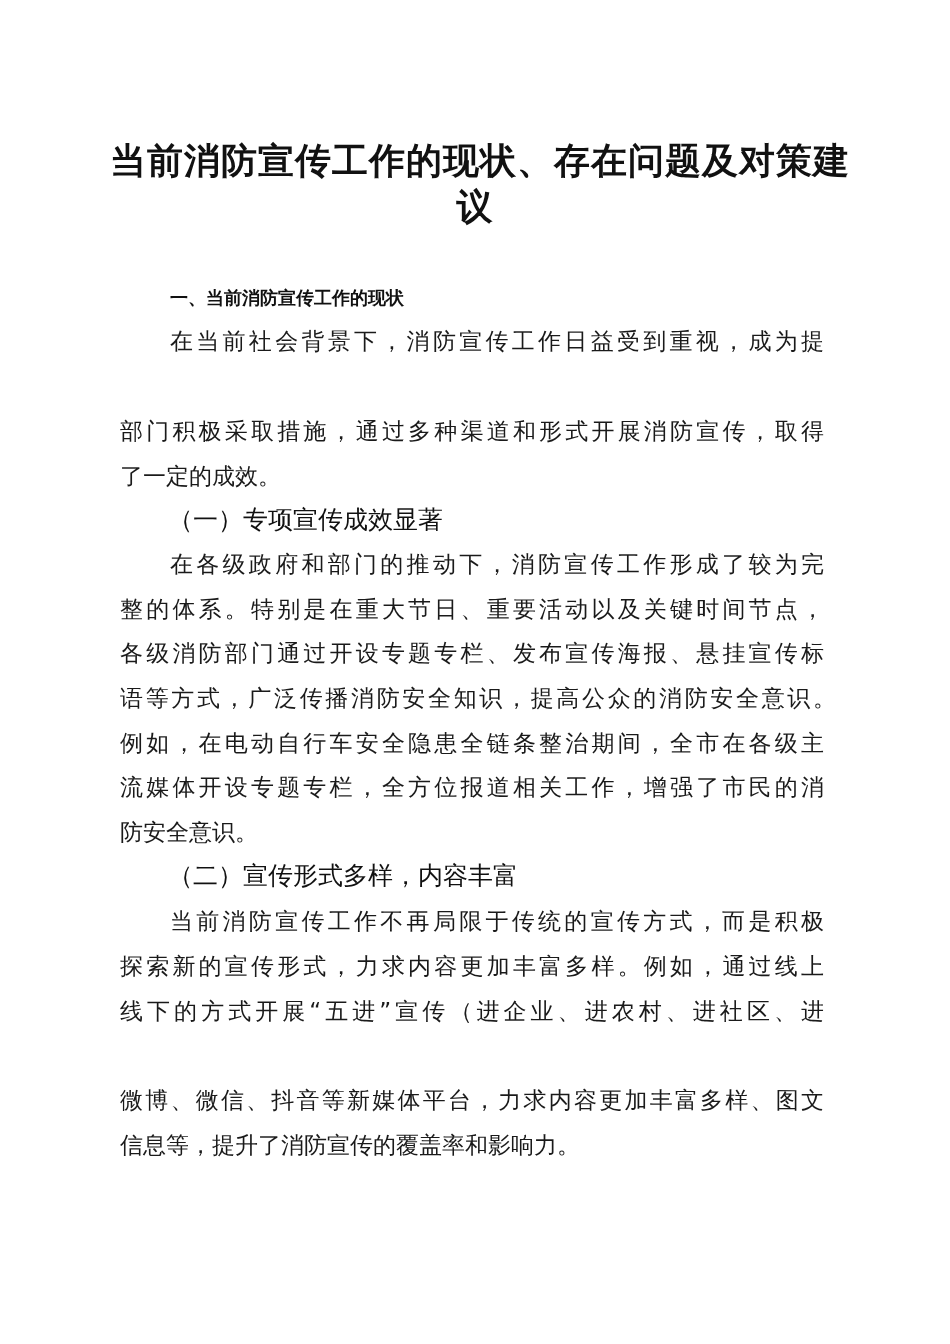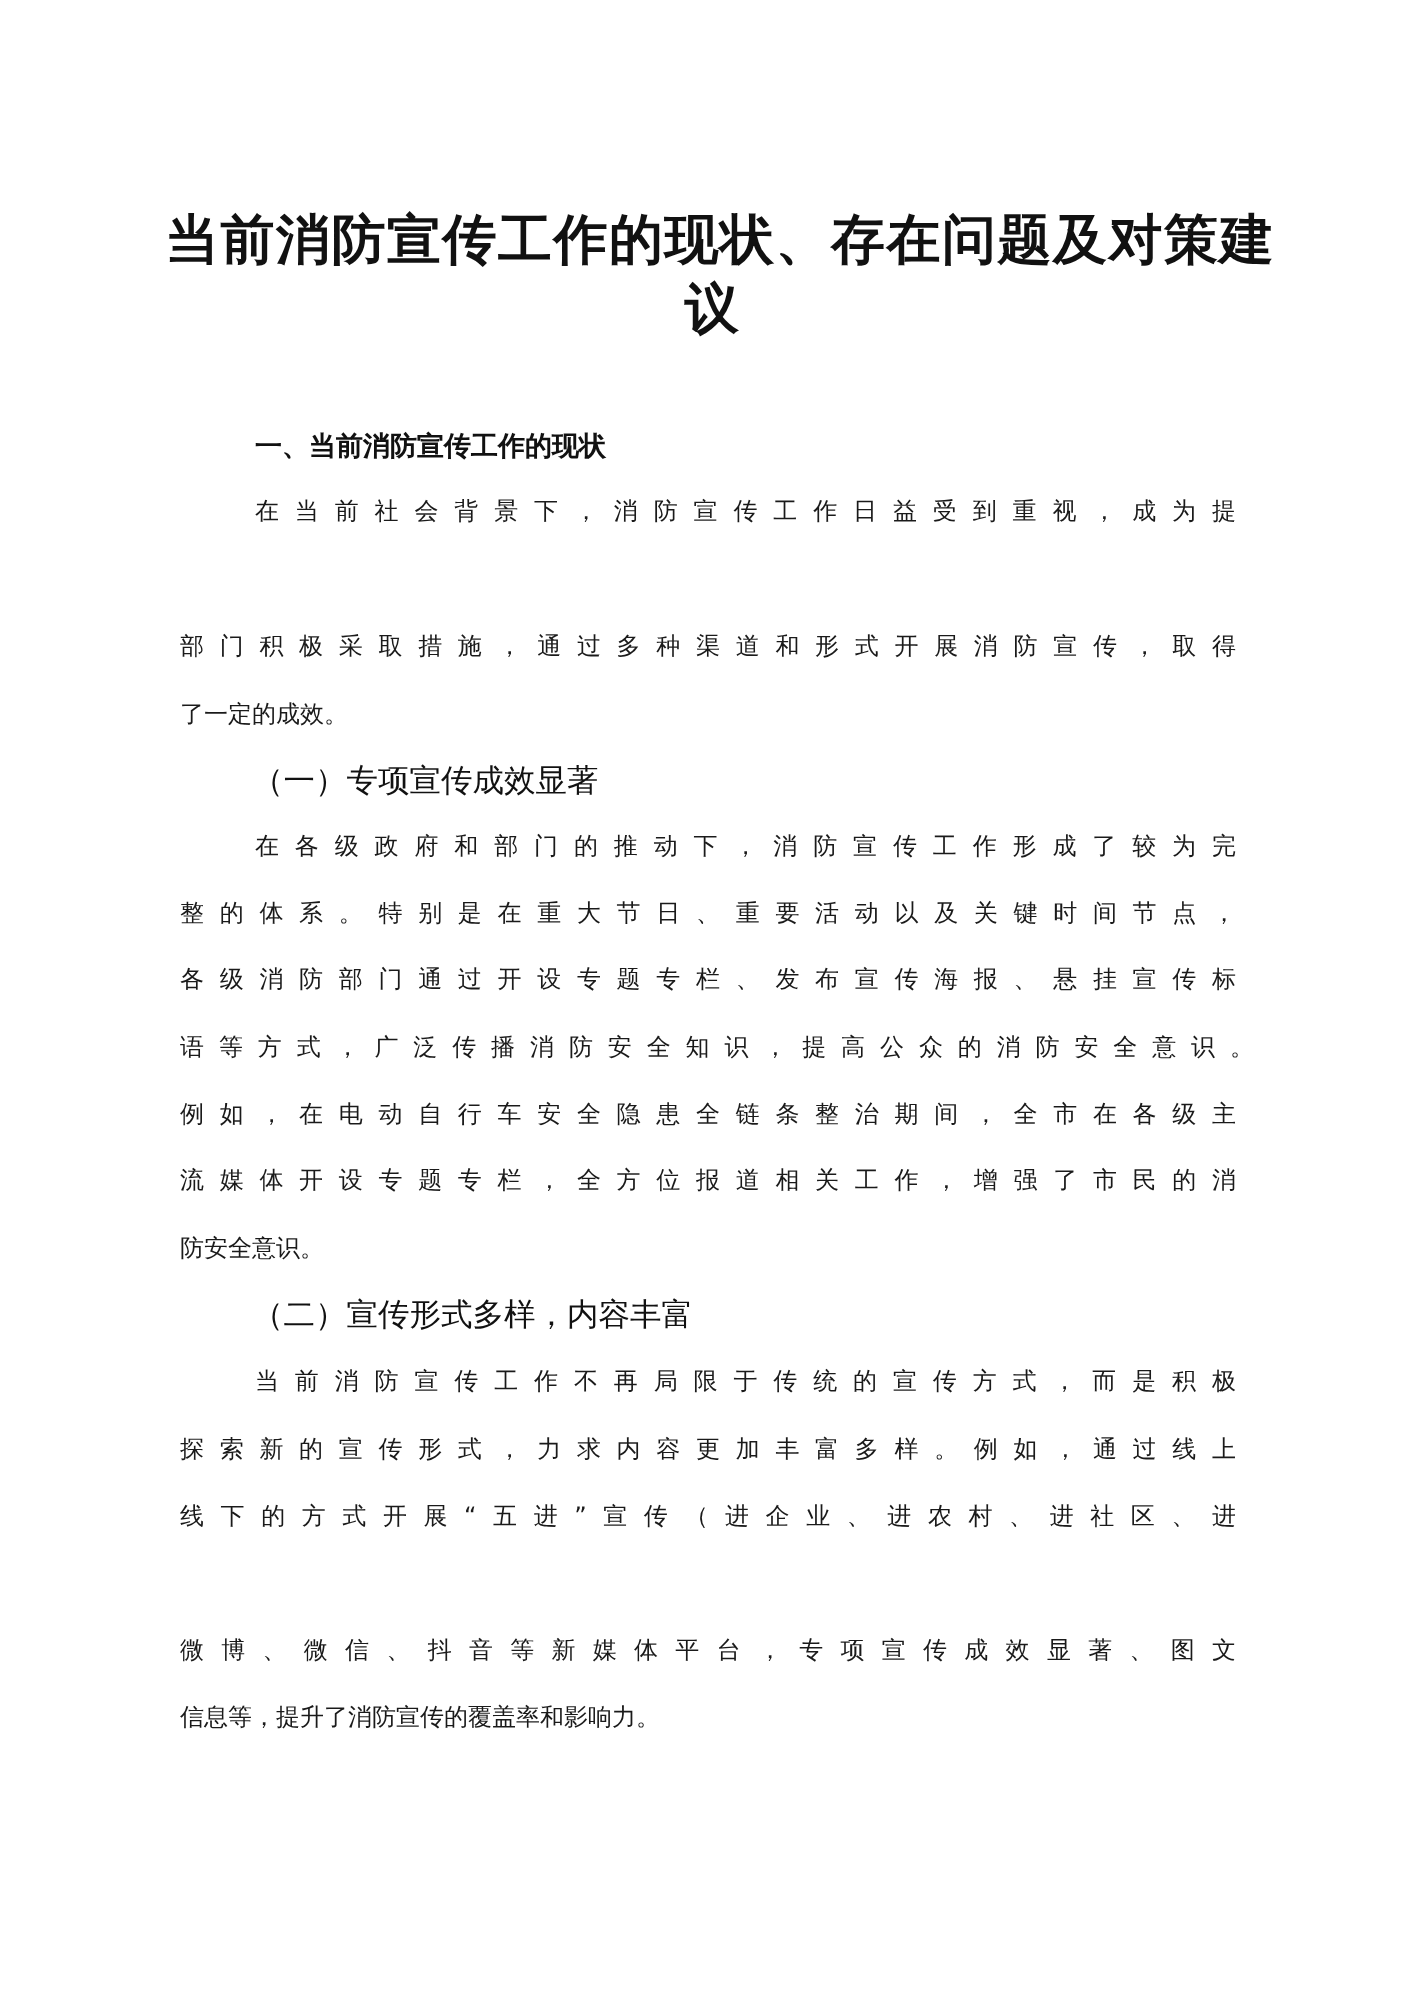--- a/index.html
+++ b/index.html
@@ -12,26 +12,26 @@
     letter-spacing: 1px; white-space: nowrap;
   }
   .h1 {
     position: absolute; left: 170px;
     font-family: "DejaVu Sans", "Liberation Sans", sans-serif;
     font-weight: bold; font-size: 18px; color: #111; line-height: 30px; white-space: nowrap;
   }
   .h2 {
     position: absolute; left: 168px;
     font-family: "DejaVu Serif", "Liberation Serif", serif;
-    font-size: 21px; color: #111; line-height: 30px; white-space: nowrap;
+    font-size: 25px; color: #111; line-height: 30px; white-space: nowrap;
   }
   .line {
     position: absolute; left: 120px; width: 704px;
     font-family: "DejaVu Sans", "Liberation Sans", sans-serif;
-    font-size: 16px; color: #1a1a1a; line-height: 30px;
+    font-size: 23px; color: #1a1a1a; line-height: 30px;
     white-space: nowrap; text-align: justify; text-align-last: justify;
   }
   .line.indent { left: 170px; width: 654px; }
   .line.last { text-align-last: left; }
 </style>
 </head>
 <body>
 
 <div class="page">
 
@@ -52,16 +52,16 @@
   <div class="line" style="top:683px; width:716px;">语等方式，广泛传播消防安全知识，提高公众的消防安全意识。</div>
   <div class="line" style="top:728px;">例如，在电动自行车安全隐患全链条整治期间，全市在各级主</div>
   <div class="line" style="top:772px;">流媒体开设专题专栏，全方位报道相关工作，增强了市民的消</div>
   <div class="line last" style="top:817px;">防安全意识。</div>
 
   <div class="h2" style="top:861px;">（二）宣传形式多样，内容丰富</div>
 
   <div class="line indent" style="top:906px;">当前消防宣传工作不再局限于传统的宣传方式，而是积极</div>
   <div class="line" style="top:951px;">探索新的宣传形式，力求内容更加丰富多样。例如，通过线上</div>
   <div class="line" style="top:996px;">线下的方式开展“五进”宣传（进企业、进农村、进社区、进</div>
-  <div class="line" style="top:1085px;">微博、微信、抖音等新媒体平台，专项宣传成效显著、图文</div>
+  <div class="line" style="top:1085px;">微博、微信、抖音等新媒体平台，力求内容更加丰富多样、图文</div>
   <div class="line last" style="top:1130px;">信息等，提升了消防宣传的覆盖率和影响力。</div>
 
 </div>
 
 </body></html>

